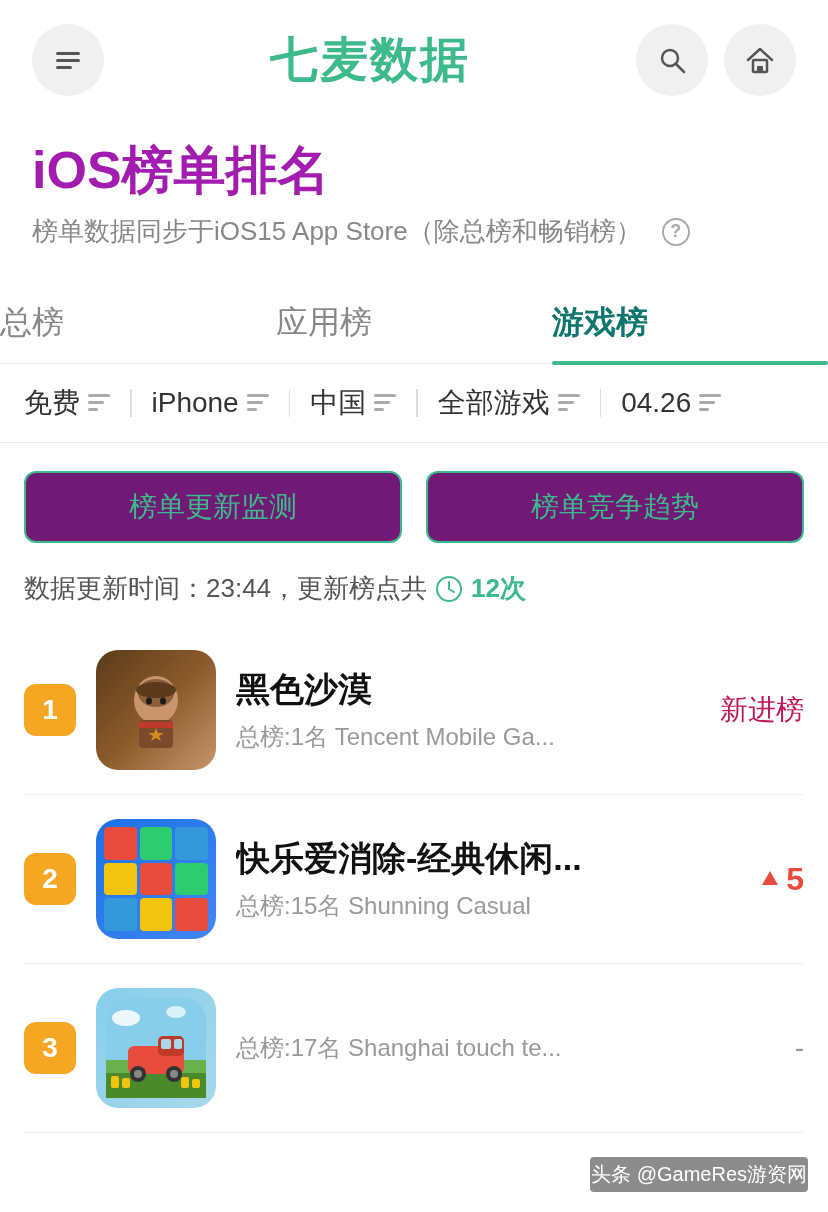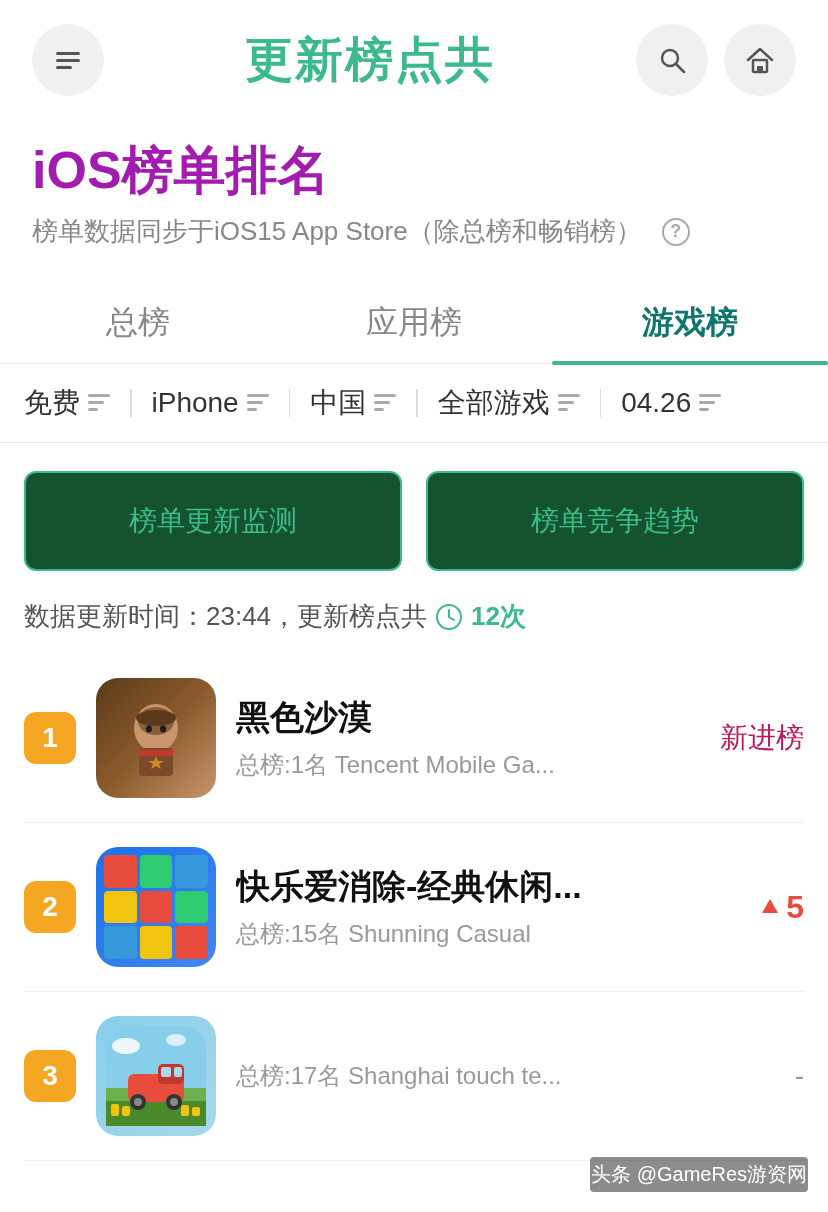--- a/index.html
+++ b/index.html
@@ -69,21 +69,21 @@
     }
 
     
     .tabs {
       display: flex;
       border-bottom: 1.5px solid #e8e8e8;
       margin: 24px 0 0;
     }
     .tab {
       flex: 1;
-      text-align: center;
+      text-align: left;
       padding: 20px 0 18px;
       font-size: 32px;
       color: #888;
       cursor: pointer;
       position: relative;
     }
     .tab.active {
       color: #0f766e;
       font-weight: 600;
     }
@@ -121,24 +121,24 @@
     }
 
     
     .action-buttons {
       display: flex;
       gap: 24px;
       padding: 28px 24px;
     }
     .action-btn {
       flex: 1;
-      height: 100px;
+      height: 72px;
       border: 2px solid #3dba8c;
       border-radius: 12px;
-      background: #14532d;
+      background: #701a75;
       color: #3dba8c;
       font-size: 28px;
       display: flex; align-items: center; justify-content: center;
       cursor: pointer;
     }
 
     
     .update-info {
       padding: 0 24px 20px;
       font-size: 26px;
@@ -266,21 +266,21 @@
 <body>
 
 <div class="header">
   <div class="header-menu-btn">
     <svg class="icon-svg" viewBox="0 0 32 32" fill="none" xmlns="http://www.w3.org/2000/svg">
       <rect x="4" y="8" width="24" height="3" rx="1.5" fill="#555"></rect>
       <rect x="4" y="15" width="24" height="3" rx="1.5" fill="#555"></rect>
       <rect x="4" y="22" width="16" height="3" rx="1.5" fill="#555"></rect>
     </svg>
   </div>
-  <div class="header-title">更新榜点共</div>
+  <div class="header-title">七麦数据</div>
   <div class="header-icons">
     <div class="header-icon-btn">
       <svg class="icon-svg" viewBox="0 0 32 32" fill="none" xmlns="http://www.w3.org/2000/svg">
         <circle cx="14" cy="14" r="8" stroke="#555" stroke-width="2.5"></circle>
         <line x1="20" y1="20" x2="28" y2="28" stroke="#555" stroke-width="2.5" stroke-linecap="round"></line>
       </svg>
     </div>
     <div class="header-icon-btn">
       <svg class="icon-svg" viewBox="0 0 32 32" fill="none" xmlns="http://www.w3.org/2000/svg">
         <path d="M4 16 L16 5 L28 16" stroke="#555" stroke-width="2.5" stroke-linecap="round" stroke-linejoin="round" fill="none"></path>

